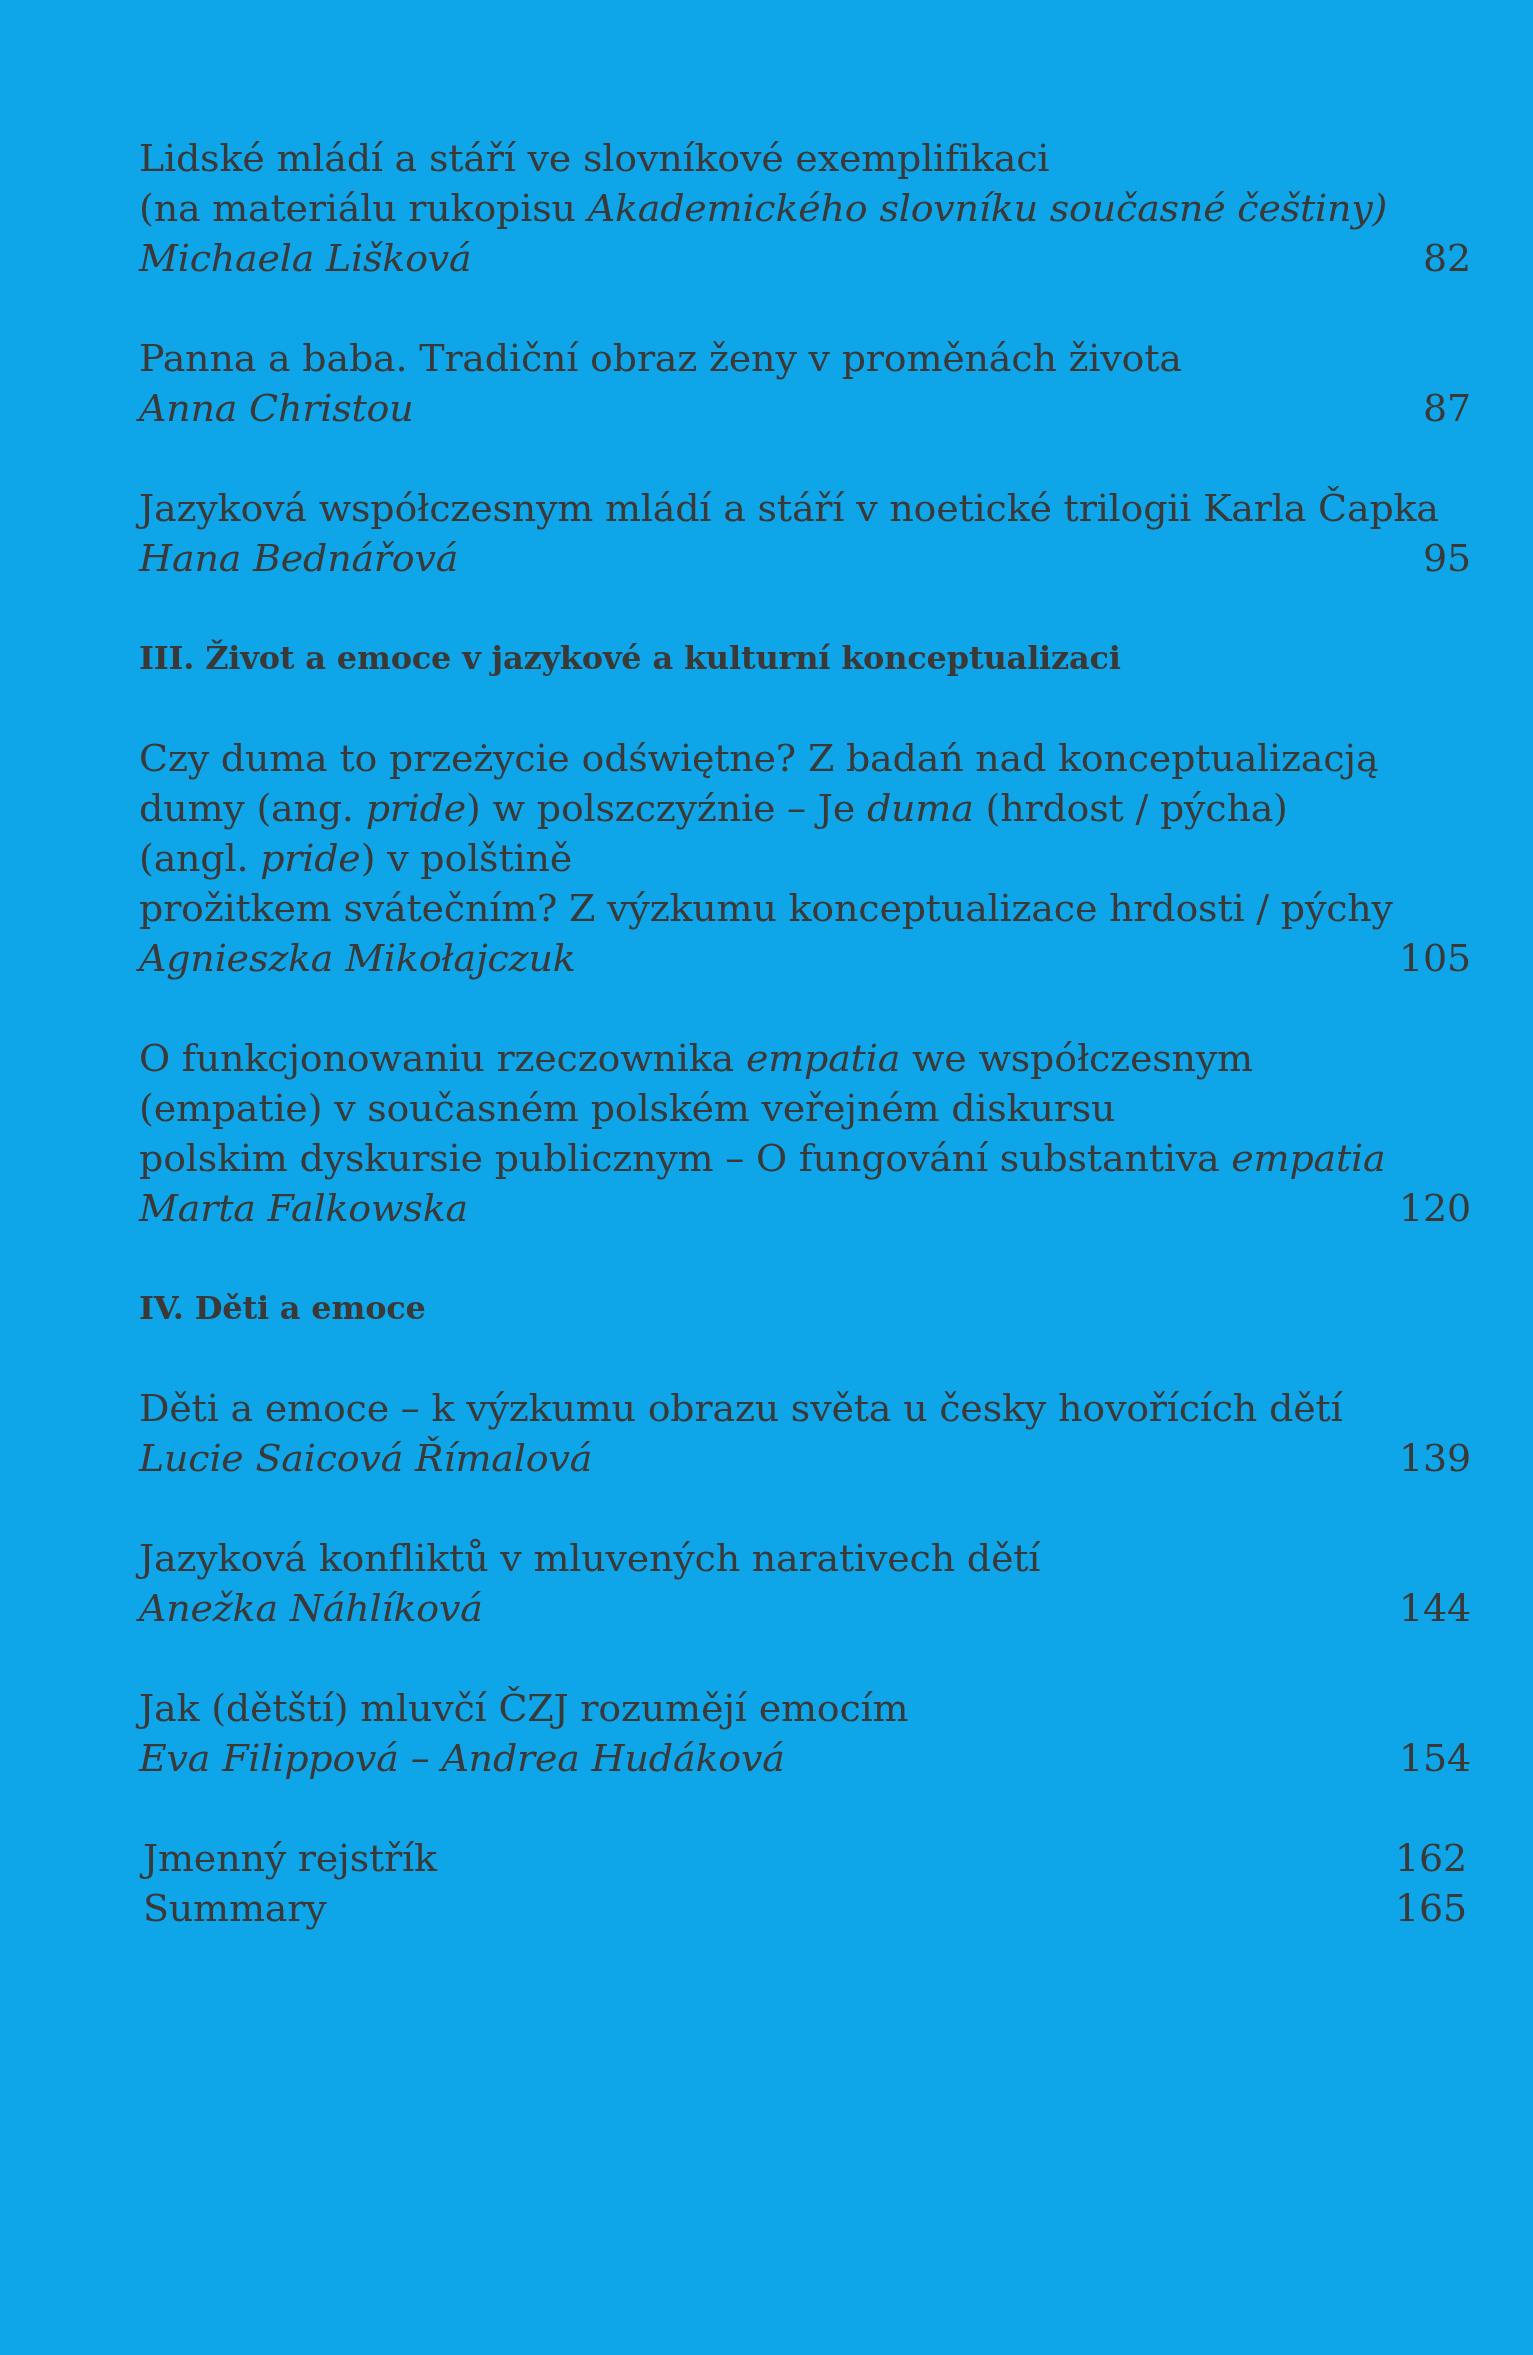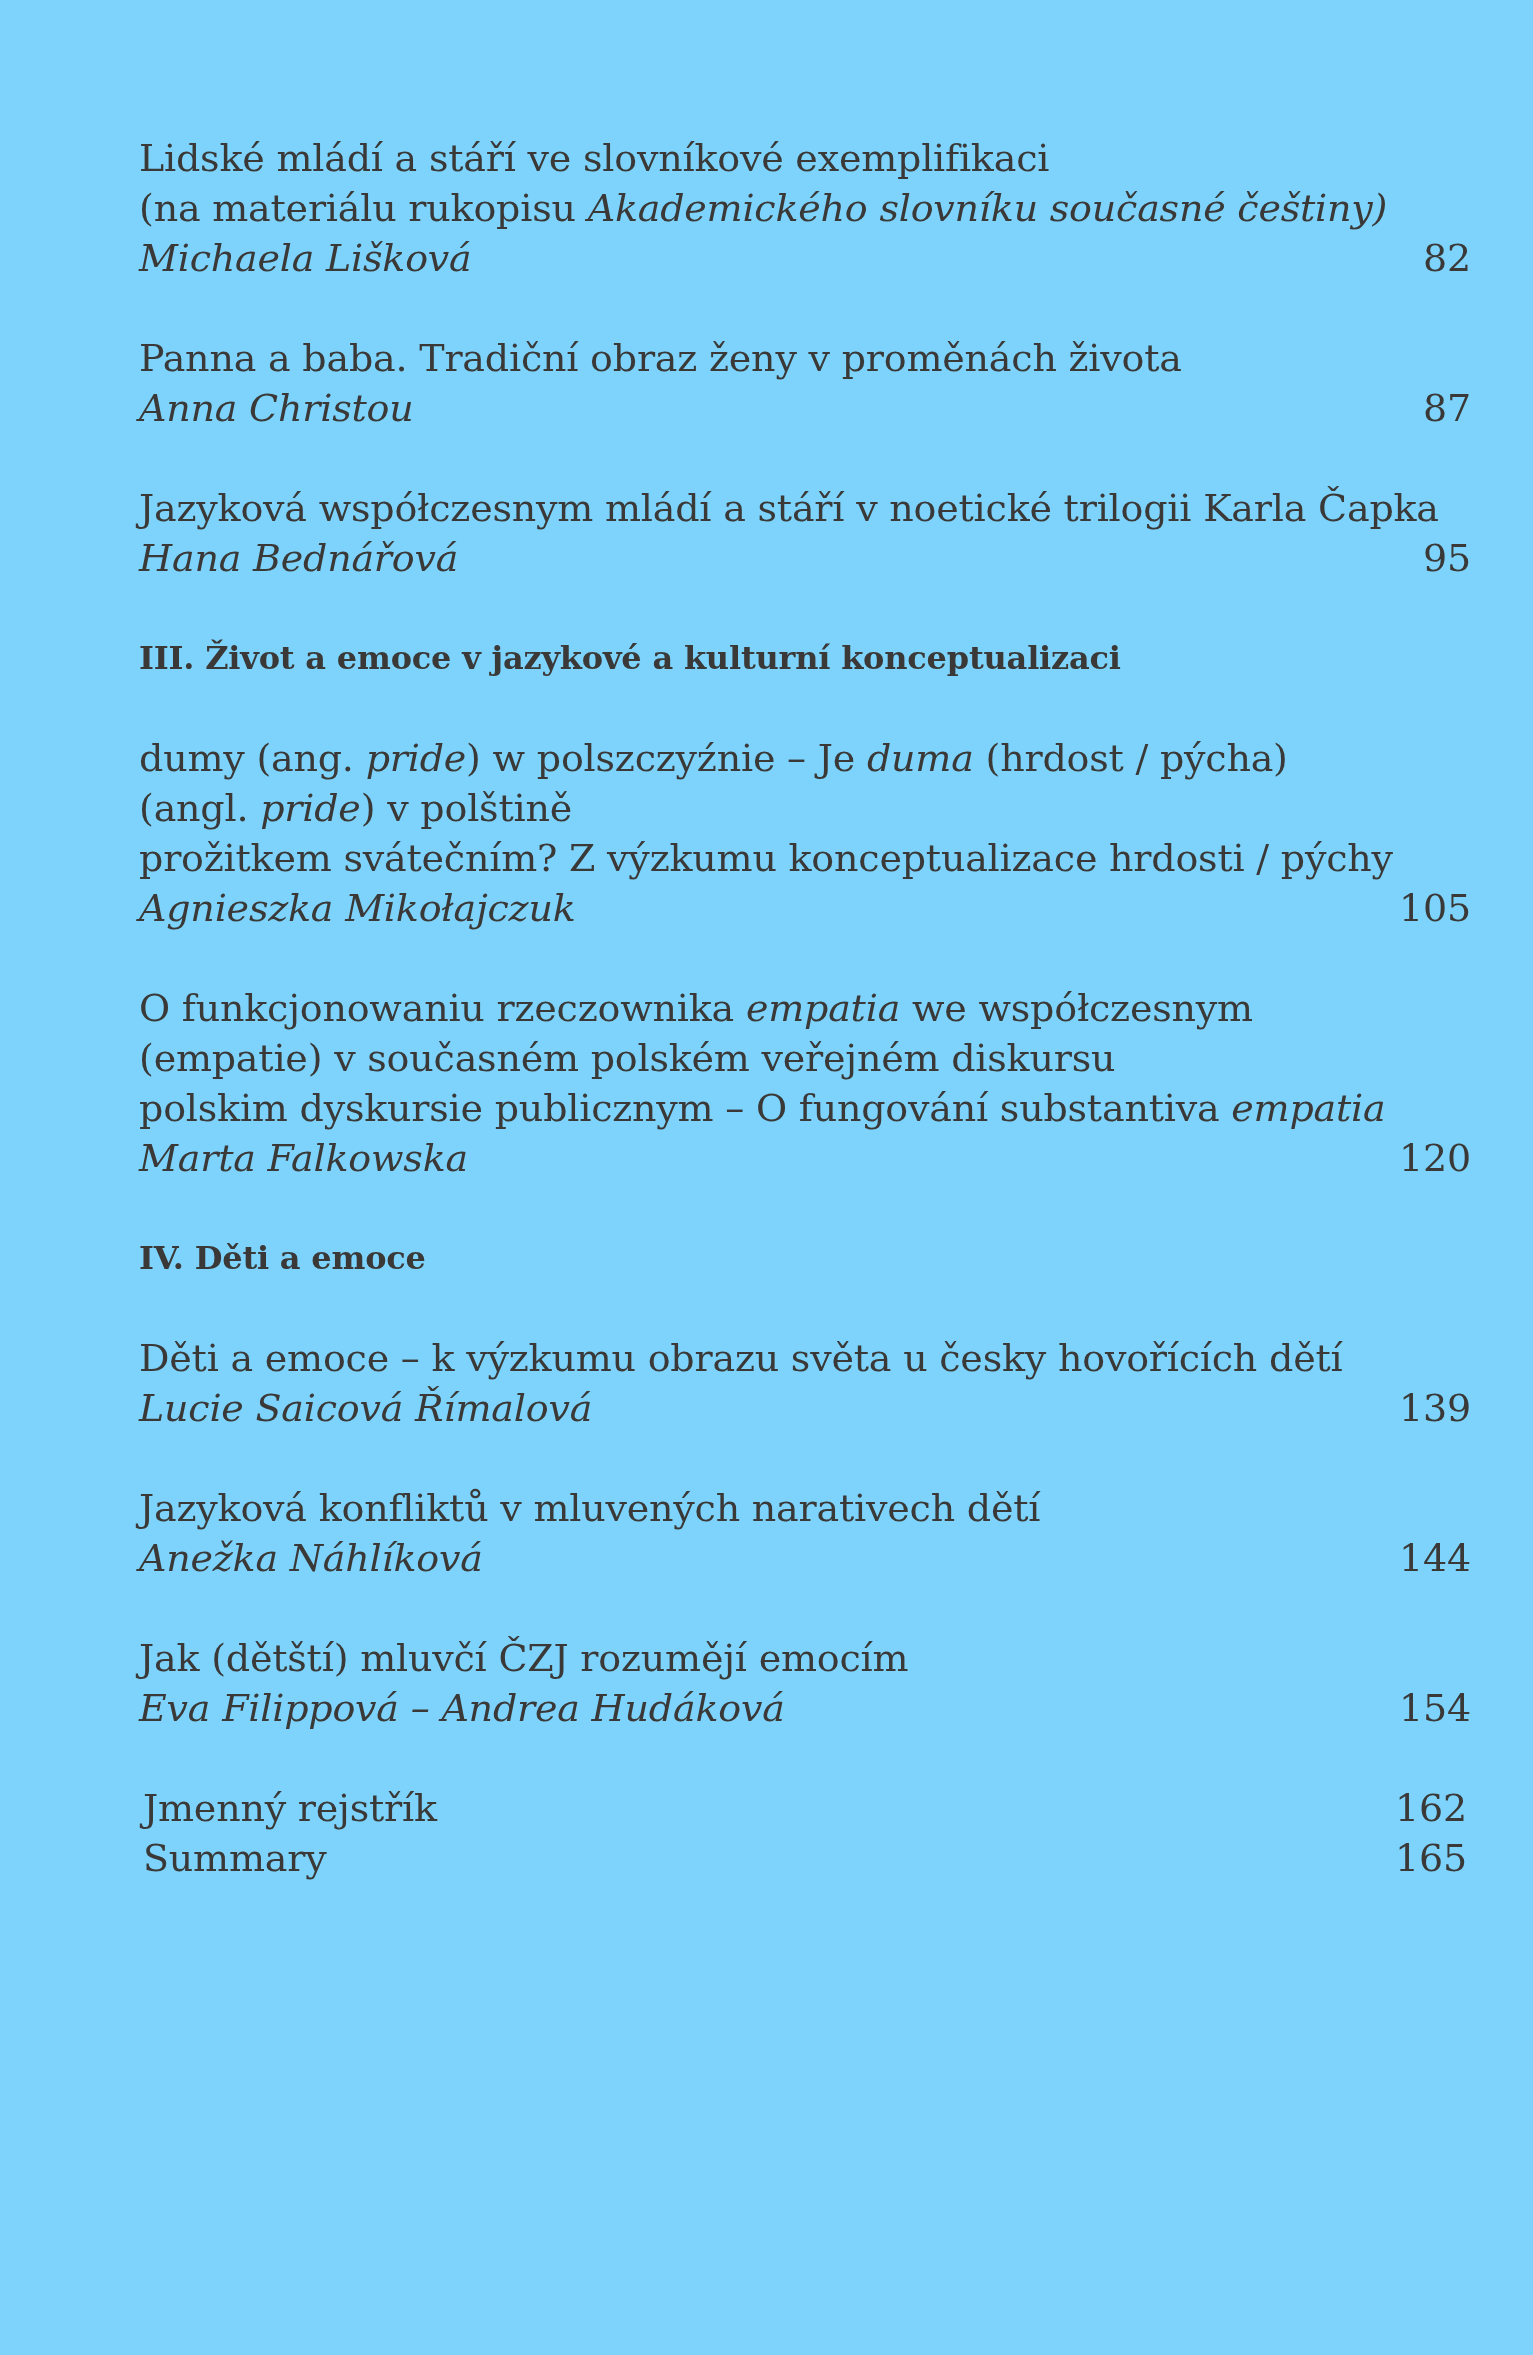--- a/index.html
+++ b/index.html
@@ -4,21 +4,21 @@
 <style>
   html, body {
     margin: 0;
     padding: 0;
   }
   .page {
     position: relative;
     width: 1533px;
     min-height: 2355px;
     box-sizing: border-box;
-    background: #7dd3fc;
+    background: #0ea5e9;
     color: #3a3937;
     font-family: "DejaVu Serif", "Liberation Serif", serif;
     font-size: 38px;
     line-height: 50px;
     letter-spacing: -0.2px;
     padding: 133px 62px 0 139px;
   }
   .toc {
     width: 100%;
   }
@@ -95,20 +95,23 @@
       <div class="line lastline">
         <span class="author">Hana Bednářová</span>
         <span class="pagenum">95</span>
       </div>
     </div>
 
     <h2 class="section-heading">III. Život a emoce v jazykové a kulturní konceptualizaci</h2>
 
     <div class="entry">
       <div class="line">
+        <span>Czy duma to przeżycie odświętne? Z badań nad konceptualizacją</span>
+      </div>
+      <div class="line">
         <span>dumy (ang. </span><span class="it">pride</span><span>) w polszczyźnie – Je </span><span class="it">duma</span><span> (hrdost / pýcha)</span>
       </div>
       <div class="line">
         <span>(angl. </span><span class="it">pride</span><span>) v polštině</span>
       </div>
       <div class="line">
         <span>prožitkem svátečním? Z výzkumu konceptualizace hrdosti / pýchy</span>
       </div>
       <div class="line lastline">
         <span class="author">Agnieszka Mikołajczuk</span>

